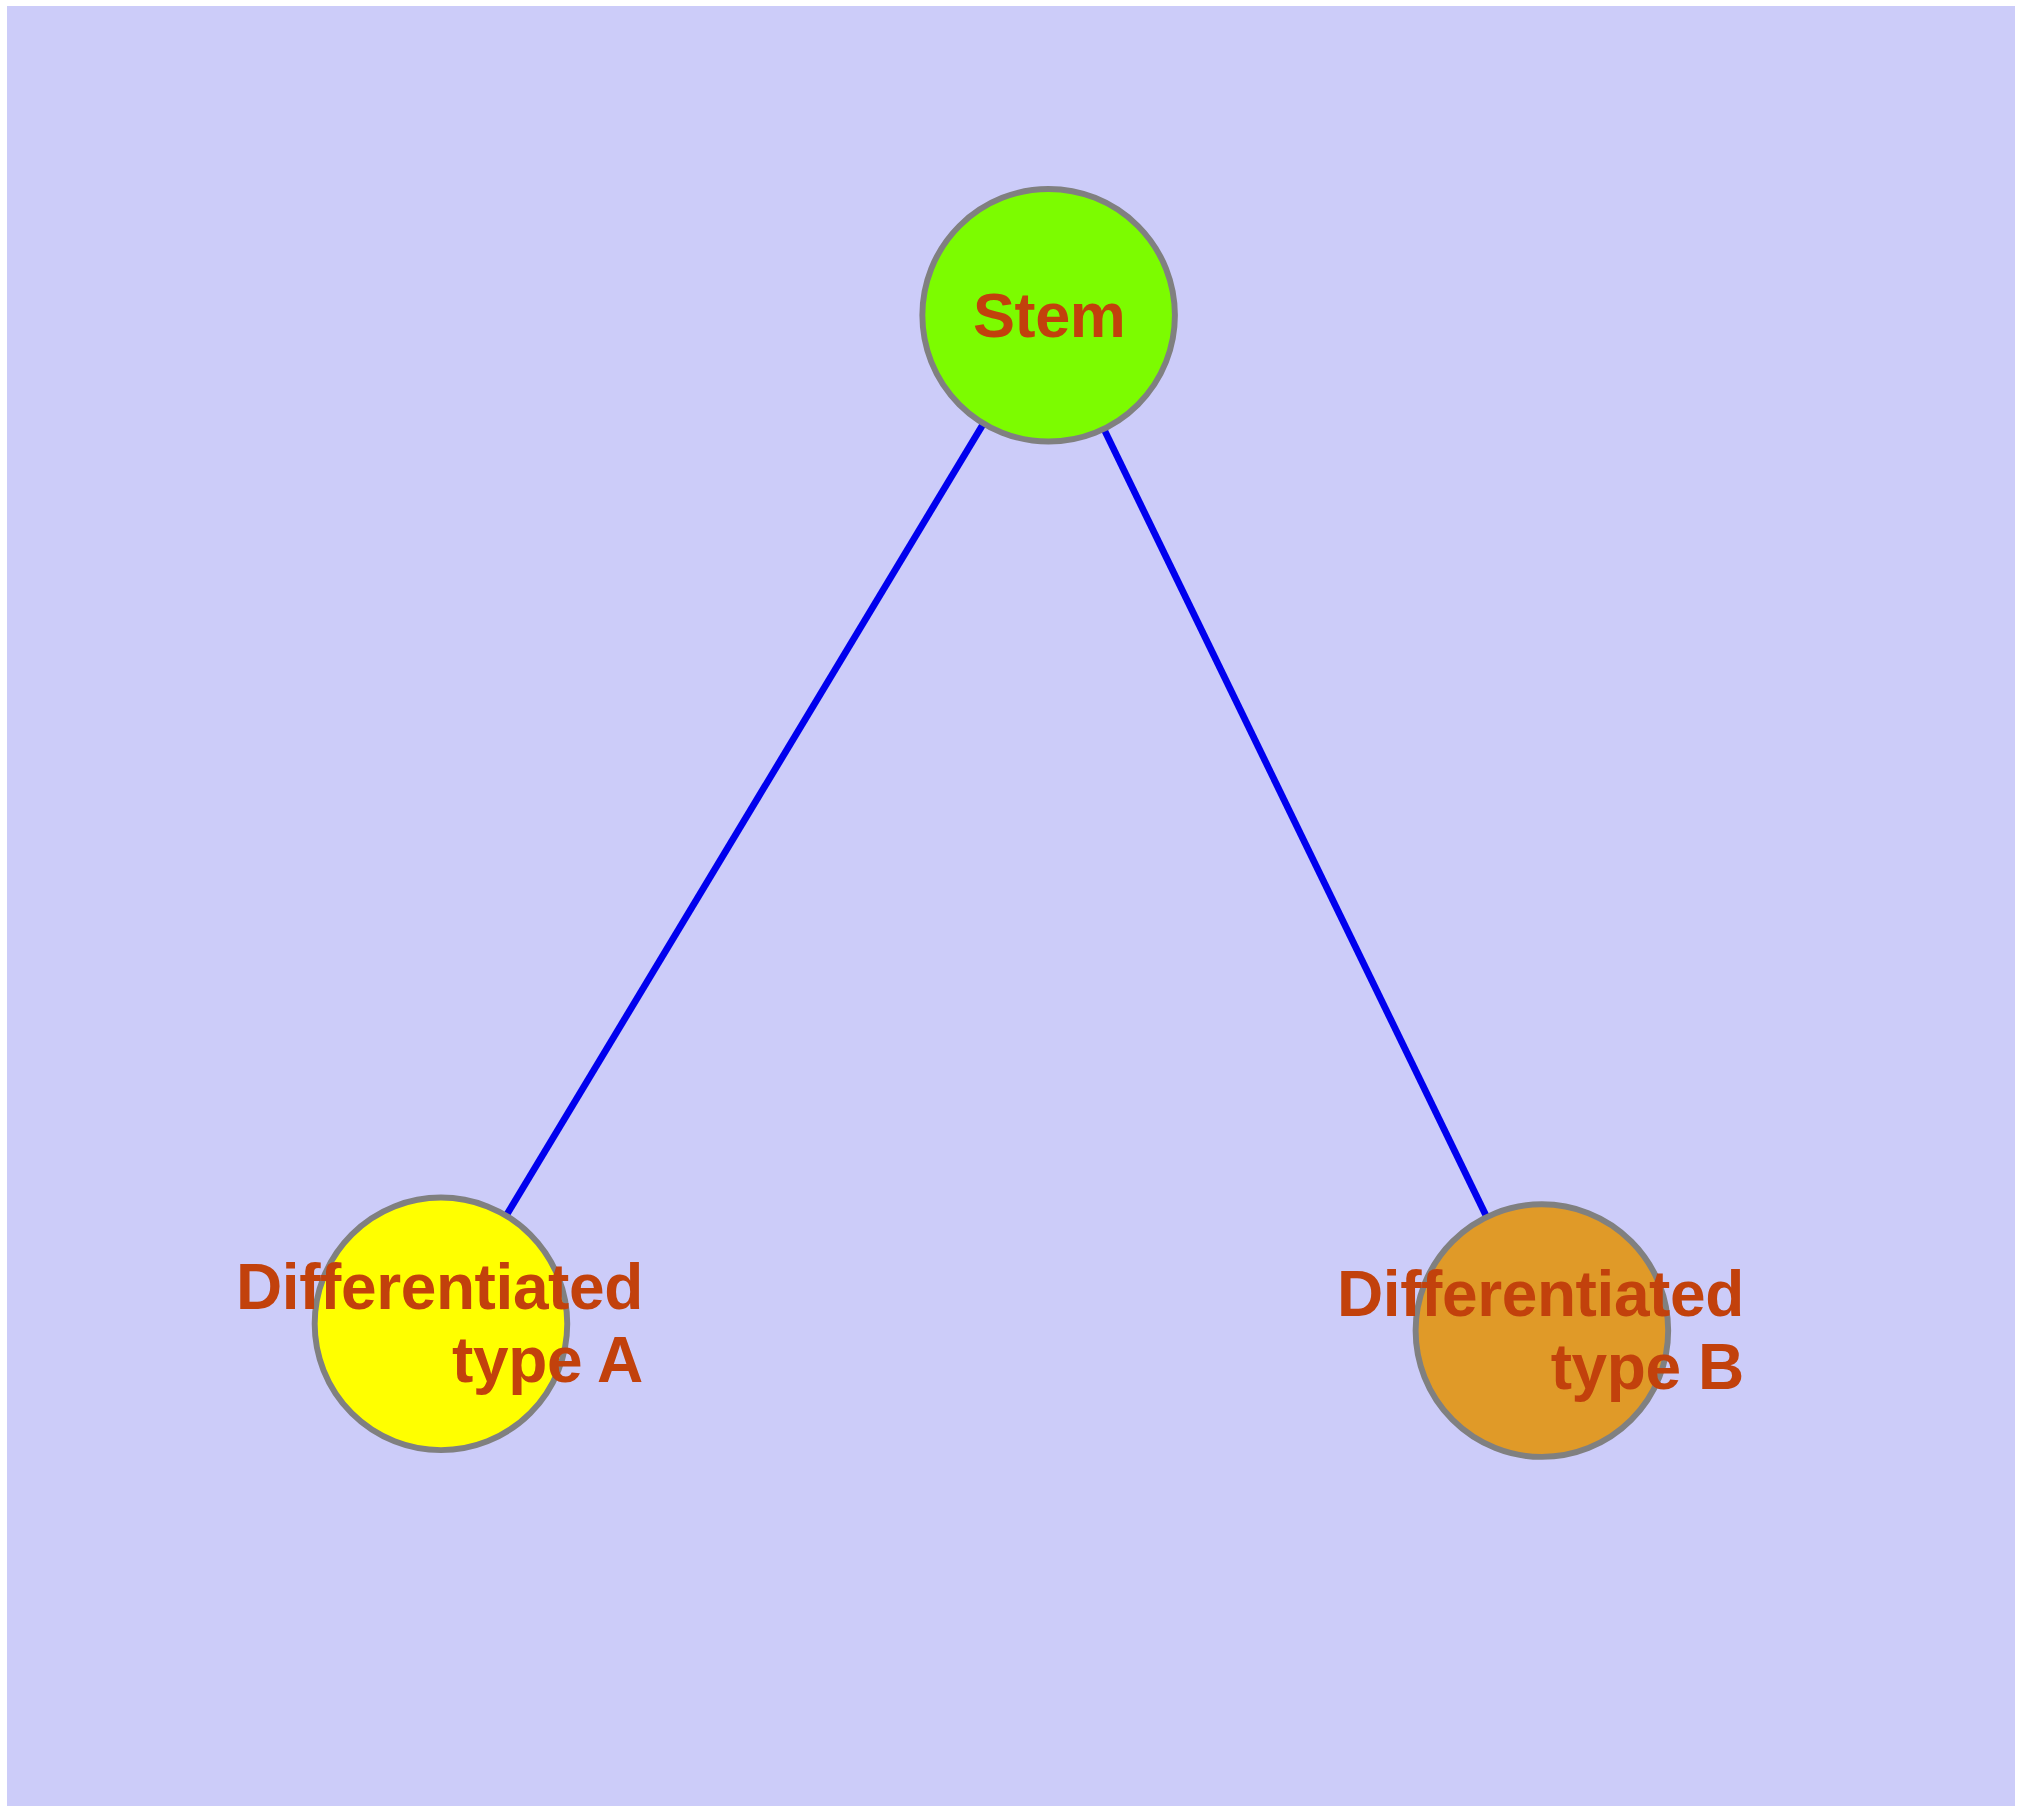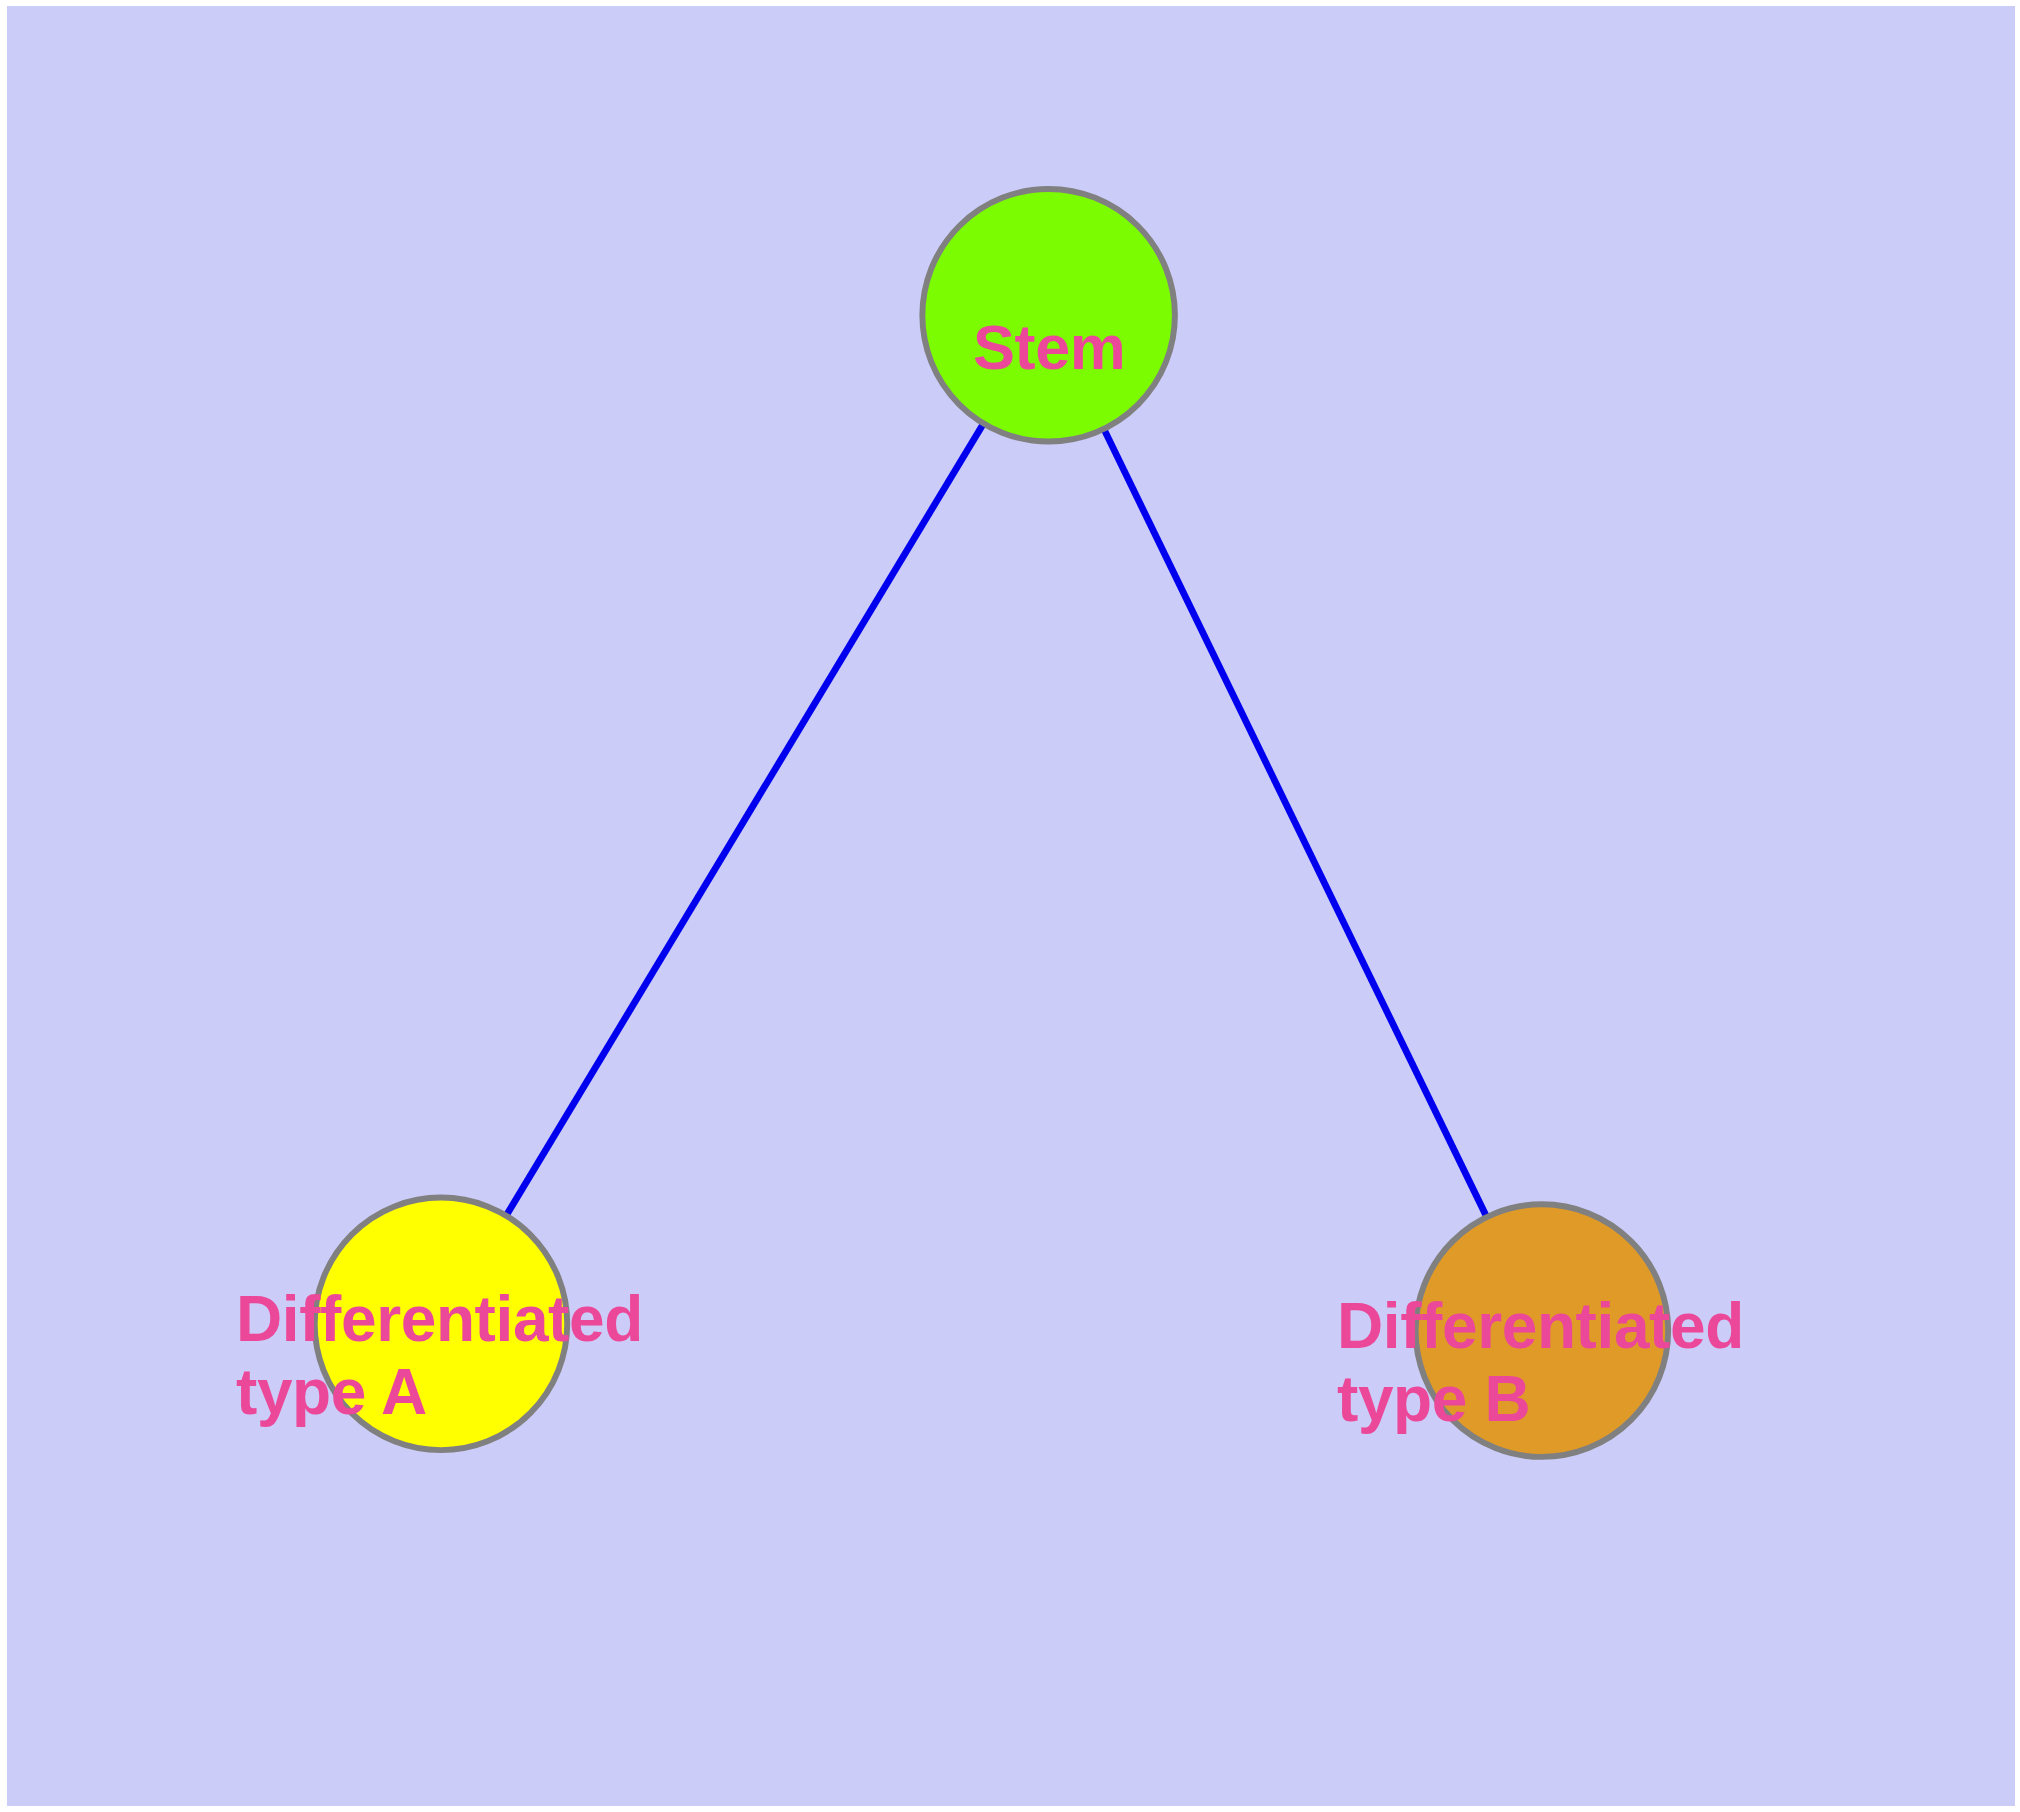--- a/index.html
+++ b/index.html
@@ -25,28 +25,27 @@
   }
   #graph-svg {
     position: absolute;
     left: 0;
     top: 0;
     width: 2021px;
     height: 1812px;
   }
   .node-label {
     position: absolute;
-    color: #ec4899;
+    color: #c2410c;
     font-weight: bold;
-    text-align: left;
+    text-align: right;
     white-space: pre;
     line-height: 1.14;
     letter-spacing: -0.4px;
     pointer-events: none;
-    margin-top: 32px;
   }
   .label-stem {
     font-size: 63px;
   }
   .label-child {
     font-size: 64px;
   }
 </style>
 </head>
 <body>

